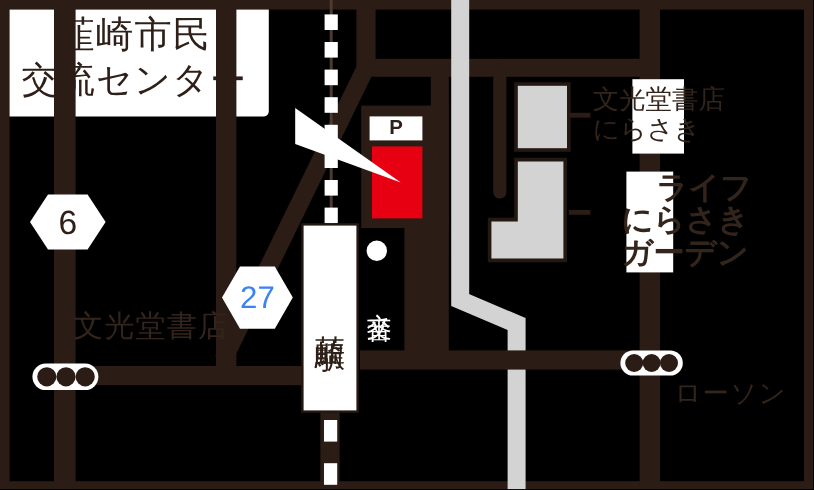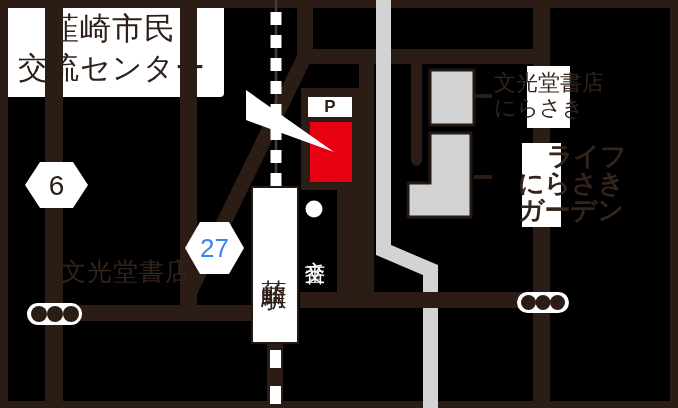--- a/index.html
+++ b/index.html
@@ -122,20 +122,21 @@
   <div class="ov badge6">6</div>
   <div class="ov badge27">27</div>
 
   <div class="ov p-label">P</div>
 
   <div class="ov vtext station-name">韮崎駅</div>
 
   <div class="ov vtext police-name">交番</div>
 
   <div class="ov bookstore">文光堂書店</div>
+  <div class="ov lawson">ローソン</div>
 
   <div class="ov keiyo">
     <span class="lbl-line">文光堂書店</span>
     <span class="lbl-line">にらさき</span>
   </div>
 
   <div class="ov lifegarden">
     <span class="lbl-line indent">ライフ</span>
     <span class="lbl-line">にらさき</span>
     <span class="lbl-line">ガーデン</span>

